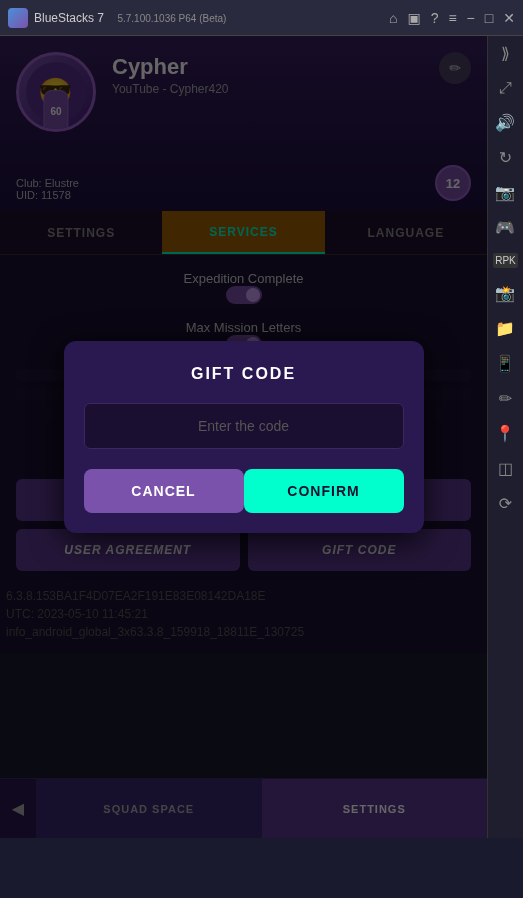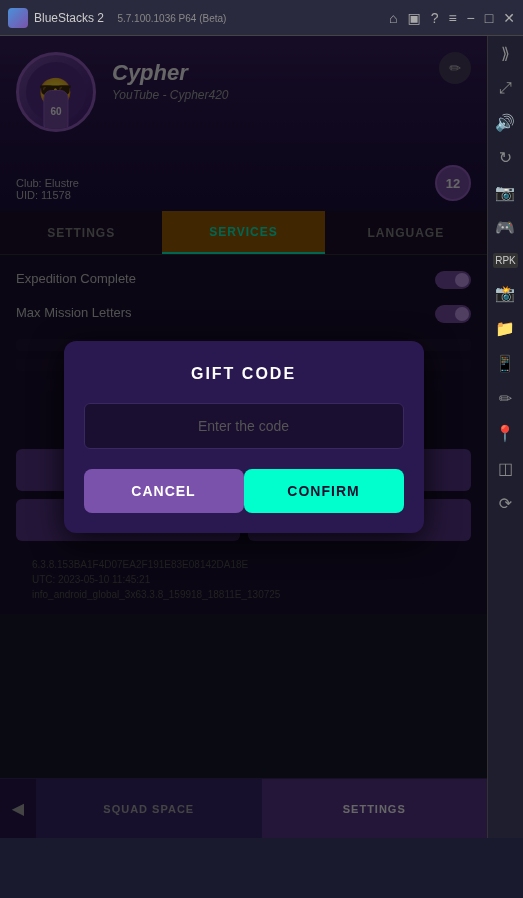--- a/index.html
+++ b/index.html
@@ -116,22 +116,21 @@
       background: #7b52ab;
       color: white;
       font-size: 10px;
       font-weight: bold;
       padding: 15px 6px;
       border-radius: 8px;
       border: 1px solid #9b62cb;
     }
     .profile-info {
       margin-left: 16px;
-      margin-top: 8px;
-      font-style: italic;
+      margin-top: 2px;
     }
     .profile-name {
       color: white;
       font-size: 22px;
       font-weight: bold;
     }
     .profile-sub {
       color: #aaa;
       font-size: 12px;
       margin-top: 2px;
@@ -202,22 +201,23 @@
     }
 
     
     .services-content {
       background: #1a1030;
       padding: 16px;
     }
     .toggle-row {
       display: flex;
       justify-content: space-between;
-      align-items: flex-start;
+      align-items: center;
       margin-bottom: 16px;
+      flex-direction: column;
     }
     .toggle-label {
       color: #ccc;
       font-size: 13px;
     }
     .toggle {
       width: 36px;
       height: 18px;
       background: #7b52ab;
       border-radius: 9px;
@@ -332,23 +332,23 @@
       font-size: 12px;
       font-weight: bold;
       letter-spacing: 1px;
       cursor: pointer;
       font-style: italic;
     }
 
     
     .version-info {
       background: #1a1030;
-      padding: 6px 32px 12px;
+      padding: 6px 6px 12px;
       color: #555;
-      font-size: 10px;
+      font-size: 12px;
       line-height: 1.5;
     }
 
     
     .bottom-nav {
       position: absolute;
       bottom: 0;
       left: 0;
       width: 487px;
       height: 60px;
@@ -384,21 +384,21 @@
       background: #5a3890;
       color: white;
     }
   </style>
 </head>
 <body>
 
 <div class="top-bar">
   <div class="top-bar-logo"></div>
   <div class="top-bar-title">
-    <span>BlueStacks 2</span>
+    <span>BlueStacks 7</span>
     &nbsp;&nbsp;
     <span style="font-size:10px;color:#888;">5.7.100.1036  P64 (Beta)</span>
   </div>
   <div class="top-bar-icons">
     <span class="top-bar-icon">⌂</span>
     <span class="top-bar-icon">▣</span>
     <span class="top-bar-icon">?</span>
     <span class="top-bar-icon">≡</span>
     <span class="top-bar-icon">−</span>
     <span class="top-bar-icon">□</span>

